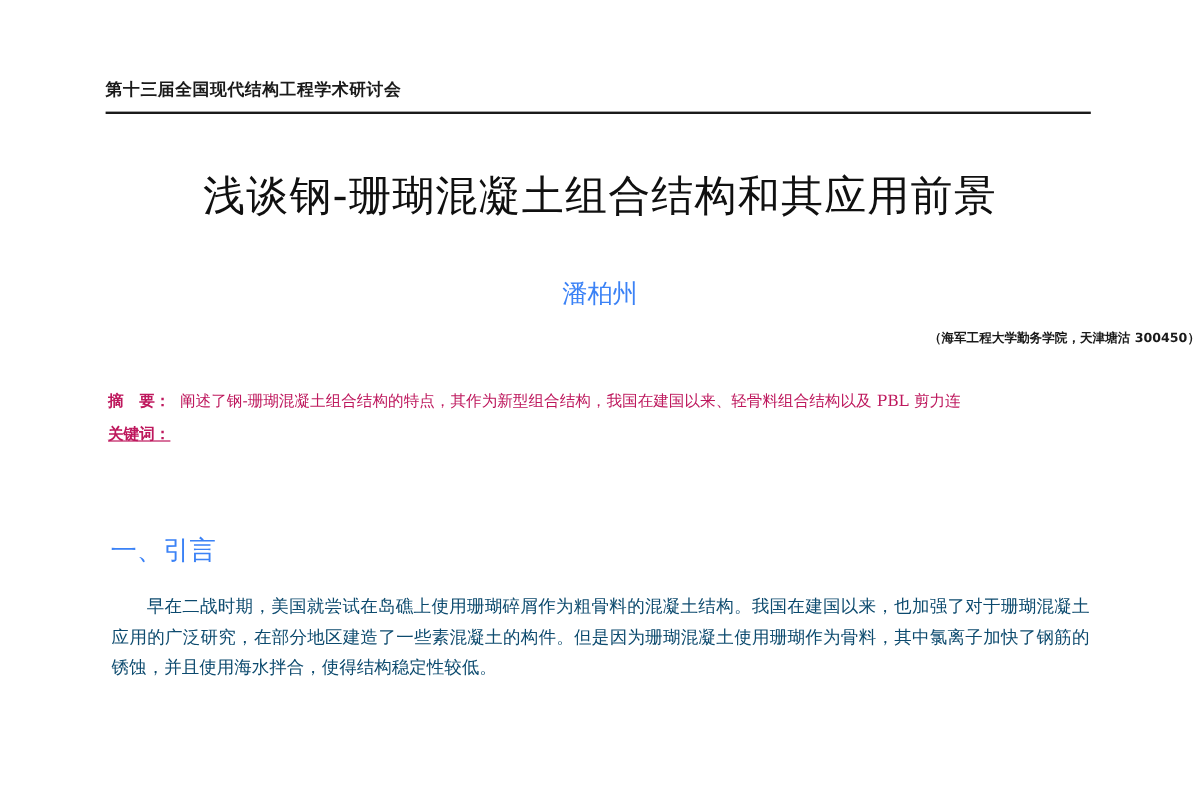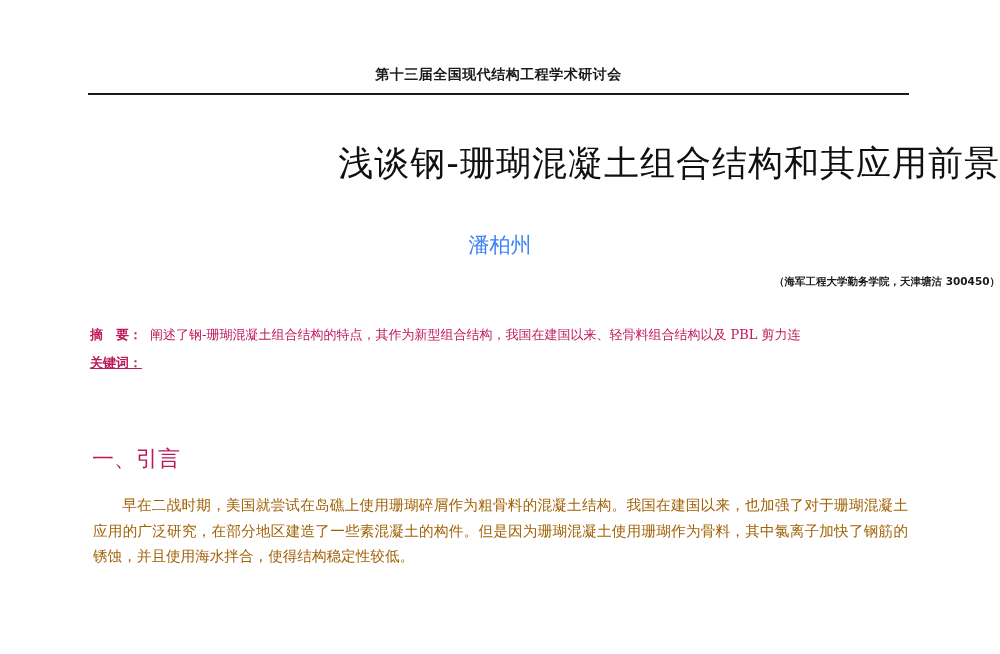--- a/index.html
+++ b/index.html
@@ -13,41 +13,40 @@
       overflow: hidden;
       position: relative;
       color: #111111;
       font-family: "DejaVu Serif", "Liberation Serif", serif;
     }
     .running-header {
       position: absolute;
       left: 88px;
       top: 66px;
       width: 821px;
-      text-align: center;
       font-family: "DejaVu Sans", sans-serif;
       font-weight: bold;
       font-size: 14px;
       letter-spacing: 0.5px;
       color: #1a1a1a;
     }
     .header-rule {
       position: absolute;
       left: 88px;
       top: 93px;
       width: 821px;
       height: 2px;
       background: #1a1a1a;
     }
     .paper-title {
       position: absolute;
       left: 0;
       top: 140px;
       width: 1000px;
-      text-align: right;
+      text-align: center;
       font-family: "DejaVu Sans", sans-serif;
       font-size: 35px;
       letter-spacing: 1px;
       color: #101010;
     }
     .author {
       position: absolute;
       left: 0;
       top: 231px;
       width: 1000px;
@@ -97,31 +96,31 @@
       display: flex;
       margin-top: 2px;
       text-decoration: underline;
     }
     .section-heading {
       position: absolute;
       left: 92px;
       top: 444px;
       font-family: "DejaVu Sans", sans-serif;
       font-size: 22px;
-      color: #be185d;
+      color: #3b82f6;
     }
     .body-text {
       position: absolute;
       left: 93px;
       top: 494px;
       width: 815px;
-      font-family: Liberation Mono, monospace;
+      font-family: Liberation Sans, sans-serif;
       font-size: 14.6px;
       line-height: 25.5px;
-      color: #a16207;
+      color: #0c4a6e;
       text-align: justify;
     }
     .body-text p {
       margin: 0;
       text-indent: 2em;
     }
   </style>
 </head>
 <body>
 

